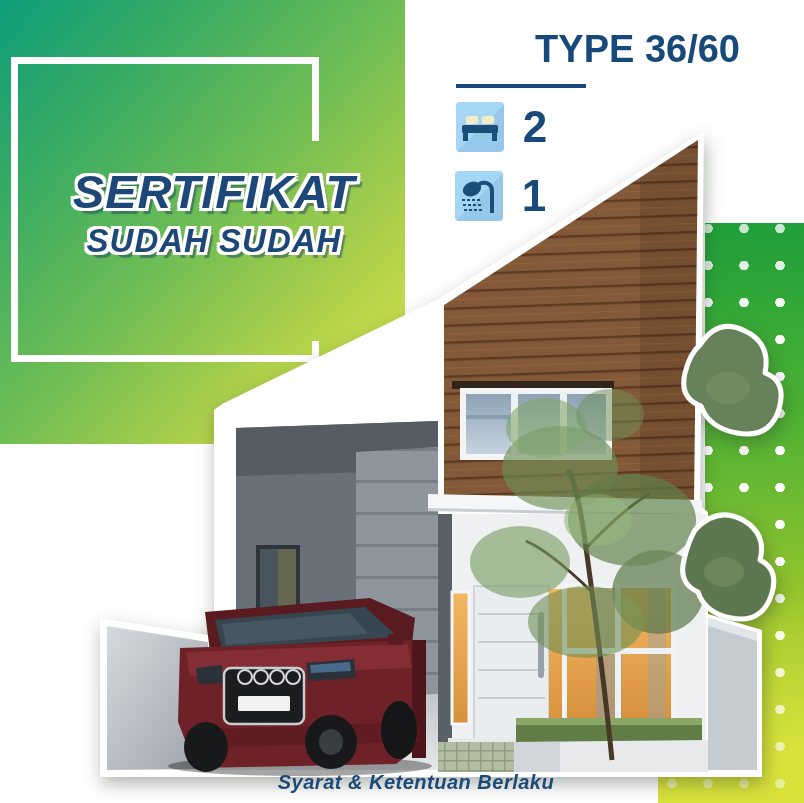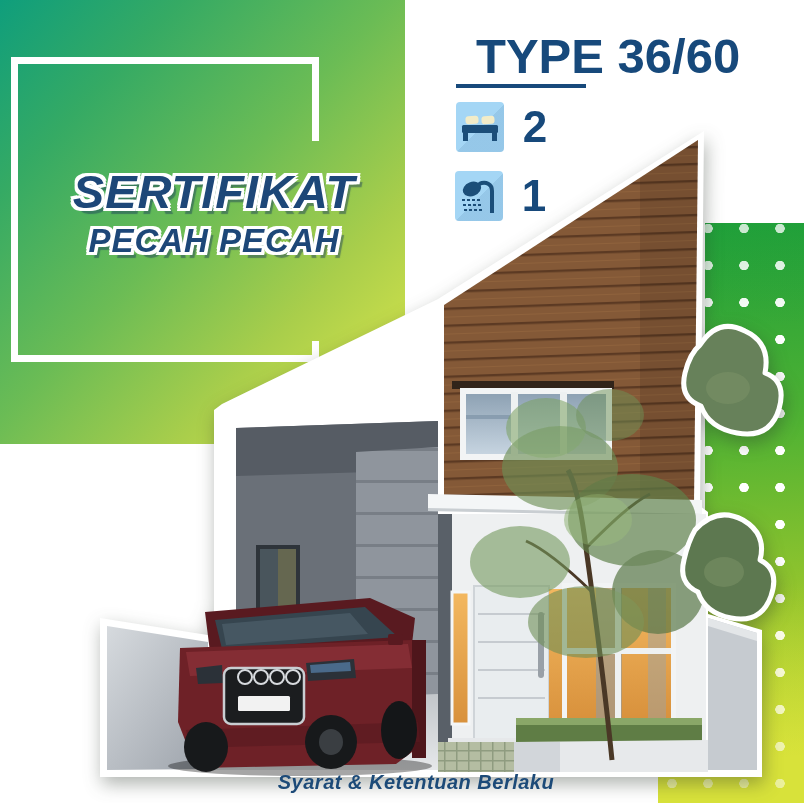--- a/index.html
+++ b/index.html
@@ -30,22 +30,22 @@
       -3px 3px 0 #fff,0 3px 0 #fff,3px 3px 0 #fff,
       -2px 2px 0 #fff,2px -2px 0 #fff,
       5px 6px 1px rgba(22,56,92,.45);
     letter-spacing:1px;white-space:nowrap;text-align:center;
   }
   .ln1{font-size:47px;margin-bottom:9px;}
   .ln2{font-size:33px;margin-bottom:7px;}
   .ln3{font-size:50px;}
   
   .type-header{
-    position:absolute;left:476px;top:28px;width:300px;
-    color:#17497b;font-weight:bold;font-size:49px;letter-spacing:0px;
+    position:absolute;left:440px;top:28px;width:300px;
+    color:#17497b;font-weight:bold;font-size:38px;letter-spacing:0px;text-align:right;
   }
   .type-underline{position:absolute;left:456px;top:84px;width:130px;height:4px;background:#17497b;}
   
   .spec-row{position:absolute;display:flex;align-items:center;}
   .spec-row.beds{left:456px;top:102px;}
   .spec-row.baths{left:455px;top:171px;}
   .spec-tile{
     position:relative;width:48px;height:50px;border-radius:4px;background:#a4d6f5;
     overflow:hidden;flex:0 0 auto;
   }
@@ -89,21 +89,21 @@
 
   <div class="green-block"></div>
   <div class="frame frame-top"></div>
   <div class="frame frame-left"></div>
   <div class="frame frame-bottom"></div>
   <div class="frame frame-right-a"></div>
   <div class="frame frame-right-b"></div>
 
   <div class="headline">
     <div class="ln ln1">SERTIFIKAT</div>
-    <div class="ln ln2">PECAH PECAH</div>
+    <div class="ln ln2">SUDAH SUDAH</div>
   </div>
 
   <div class="type-header">TYPE 36/60</div>
   <div class="type-underline"></div>
 
   <div class="spec-row beds">
     <div class="spec-tile">
       <svg width="40" height="40" viewBox="0 0 40 40">
         <rect x="2" y="18" width="36" height="8" rx="1.5" fill="#1b4e79"></rect>
         <rect x="3" y="26" width="5" height="8" fill="#1b4e79"></rect>

